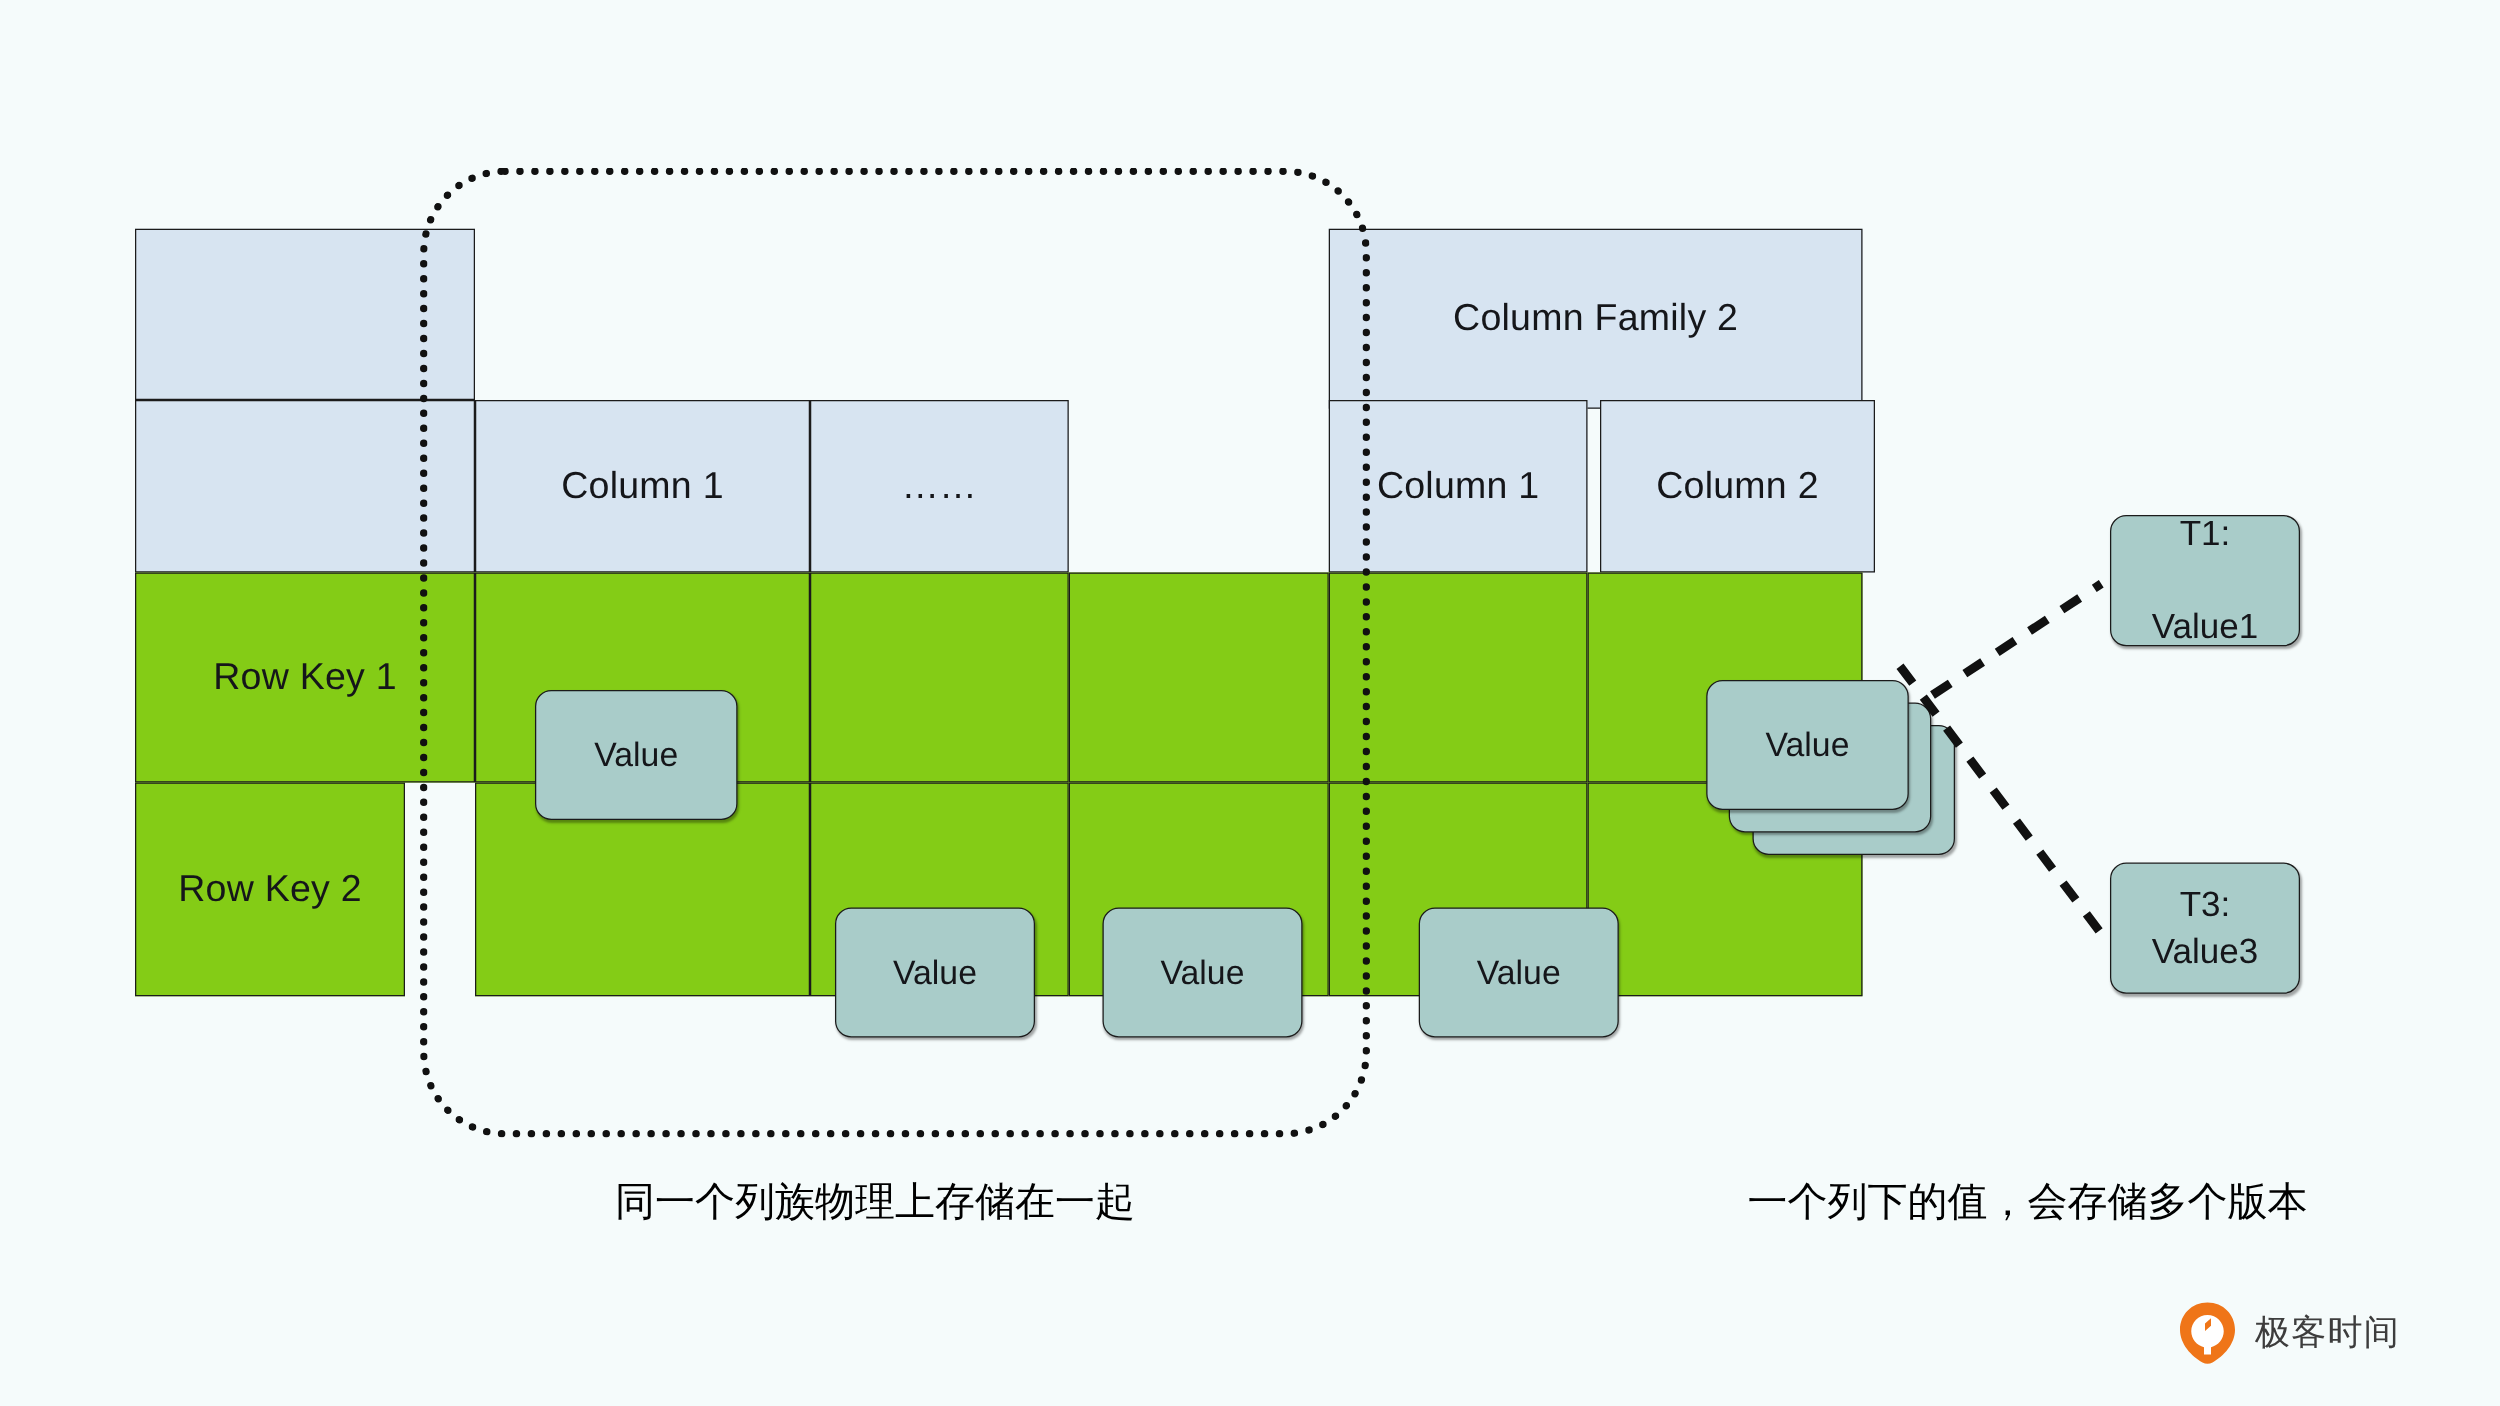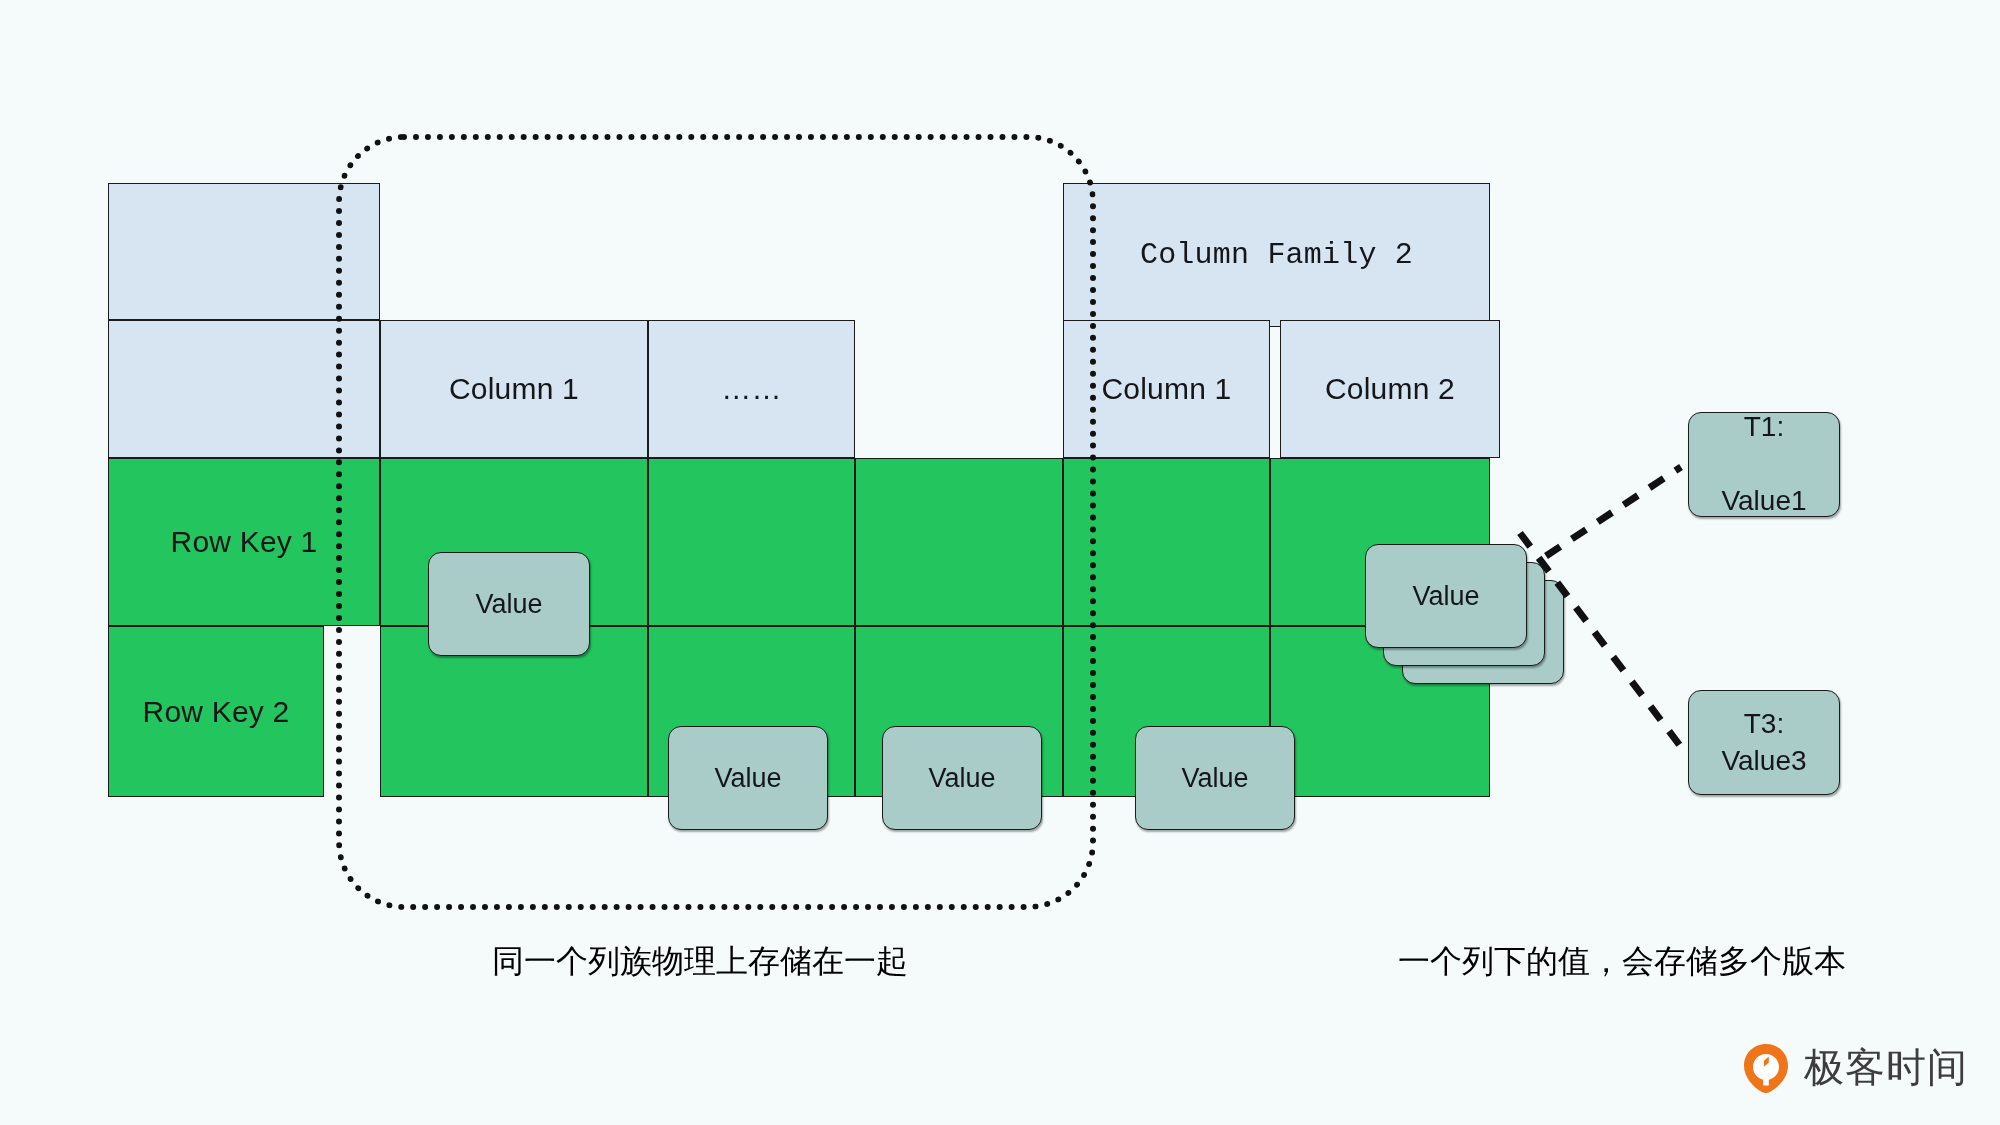--- a/index.html
+++ b/index.html
@@ -36,21 +36,21 @@
     box-sizing: border-box;
     border: 1px solid #1b1b1b;
     display: flex;
     align-items: center;
     justify-content: center;
     font-size: 30px;
     color: #15161a;
     letter-spacing: 0.2px;
   }
   .hdr { background: #d7e4f1; }
-  .body-cell { background: #22c55e; }
+  .body-cell { background: #84cc16; }
 
   
   .chip {
     position: absolute;
     box-sizing: border-box;
     background: #a9ccc9;
     border: 1.6px solid #1b1b1b;
     border-radius: 13px;
     display: flex;
     align-items: center;
@@ -107,36 +107,36 @@
     top: 1040px;
     display: flex;
     align-items: center;
     gap: 12px;
   }
   .brand-mark {
     width: 52px; height: 52px;
     position: relative;
   }
   .brand-text {
-    font-size: 40px;
+    font-size: 28px;
     color: #3d3d3d;
     font-family: Liberation Serif, serif;
     letter-spacing: 1px;
     text-align: center;
   }
 </style>
 </head>
 <body>
 
 <div id="canvas">
 
   <div class="tbl">
 
     <div class="cell hdr" style="left:0px; top:0px; width:272px; height:137px;"></div>
-    <div class="cell hdr" style="left:955px; top:0px; width:427px; height:144px;font-family:Liberation Mono, monospace;">Column Family 2</div>
+    <div class="cell hdr" style="left:955px; top:0px; width:427px; height:144px;">Column Family 2</div>
 
     <div class="cell hdr" style="left:0px; top:137px; width:272px; height:138px;"></div>
     <div class="cell hdr" style="left:272px; top:137px; width:268px; height:138px;">Column 1</div>
     <div class="cell hdr" style="left:540px; top:137px; width:207px; height:138px;">……</div>
     <div class="cell hdr" style="left:955px; top:137px; width:207px; height:138px;">Column 1</div>
     <div class="cell hdr" style="left:1162px; top:137px; width:220px; height:138px;margin-left:10px;">Column 2</div>
 
     <div class="cell body-cell" style="left:0px; top:275px; width:272px; height:168px;">Row Key 1</div>
     <div class="cell body-cell" style="left:272px; top:275px; width:268px; height:168px;"></div>
     <div class="cell body-cell" style="left:540px; top:275px; width:207px; height:168px;"></div>

